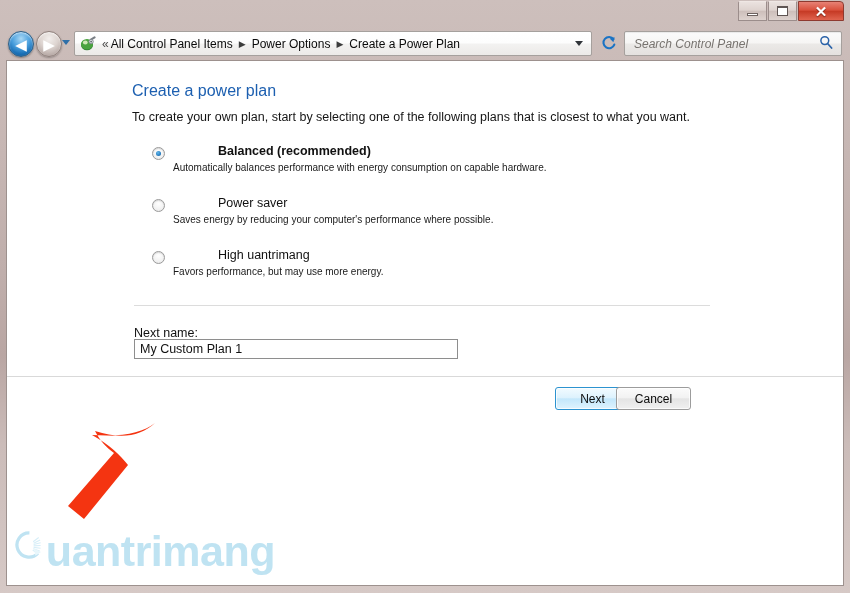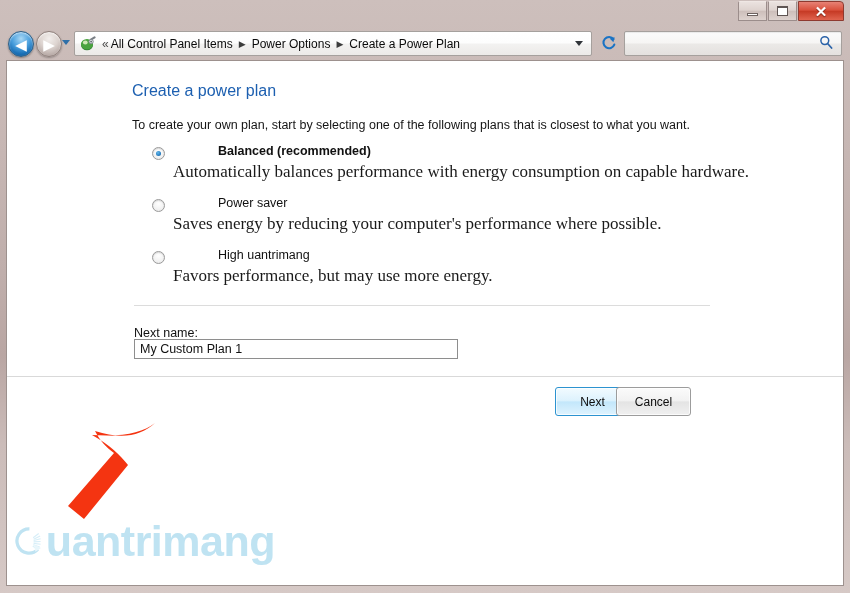--- a/index.html
+++ b/index.html
@@ -253,21 +253,20 @@
     color: #1c5fb0;
     white-space: nowrap;
   }
   #page-subtitle {
     position: absolute;
     left: 125px;
     top: 49px;
     font-size: 12.5px;
     color: #151515;
     white-space: nowrap;
-    margin-top: 8px;
   }
 
   .plan-option { position: absolute; left: 145px; }
   .radio {
     position: absolute;
     left: 0;
     top: 3px;
     width: 13px; height: 13px;
     border-radius: 50%;
     box-sizing: border-box;
@@ -291,24 +290,23 @@
     font-size: 12.5px;
     color: #111111;
     white-space: nowrap;
     padding-left: 45px;
   }
   .plan-label.bold { font-weight: bold; }
   .plan-desc {
     position: absolute;
     left: 21px;
     top: 18px;
-    font-size: 17px;
+    font-size: 10px;
     color: #1a1a1a;
     white-space: nowrap;
-    font-family: Liberation Serif, serif;
   }
 
   #divider-top {
     position: absolute;
     left: 127px;
     top: 244px;
     width: 576px;
     height: 1px;
     background: #dcdcdc;
   }
@@ -340,21 +338,21 @@
     position: absolute;
     left: 0;
     top: 315px;
     width: 838px;
     height: 1px;
     background: #d9d9d9;
   }
 
   .dlg-button {
     position: absolute;
-    height: 29px;
+    height: 23px;
     width: 75px;
     box-sizing: border-box;
     font-family: "Liberation Sans", sans-serif;
     font-size: 12px;
     color: #0c0c0c;
     border-radius: 3px;
     display: flex;
     align-items: center;
     justify-content: center;
     cursor: default;
@@ -385,21 +383,21 @@
   }
 
   
   #watermark {
     position: absolute;
     left: 8px;
     top: 445px;
     width: 260px;
     height: 70px;
     display: flex;
-    align-items: center;
+    align-items: flex-end;
   }
   #watermark-text {
     font-size: 43px;
     font-weight: bold;
     color: #bfe3f2;
     letter-spacing: -0.5px;
     margin-left: 2px;
     text-shadow: 0 1px 0 rgba(255,255,255,0.7);
   }
 </style>
@@ -453,20 +451,21 @@
     </div>
 
     <div id="refresh-btn">
       <svg width="17" height="17" viewBox="0 0 17 17">
         <path d="M13.5 4.2 A5.6 5.6 0 1 0 14.3 9.6" fill="none" stroke="#1a73c4" stroke-width="2.1" stroke-linecap="round"></path>
         <path d="M9.6 3.4 L14.6 2.2 L13.4 7.2 Z" fill="#1a73c4"></path>
       </svg>
     </div>
 
     <div id="searchbox">
+      <input id="search-input" type="text" placeholder="Search Control Panel" style="">
       <span id="search-icon">
         <svg width="14" height="14" viewBox="0 0 14 14">
           <circle cx="5.8" cy="5.6" r="3.9" fill="none" stroke="#2a62a8" stroke-width="1.5"></circle>
           <line x1="8.8" y1="8.7" x2="12.6" y2="13" stroke="#2a62a8" stroke-width="1.7" stroke-linecap="round"></line>
         </svg>
       </span>
     </div>
   </div>
 
   <div id="content">

